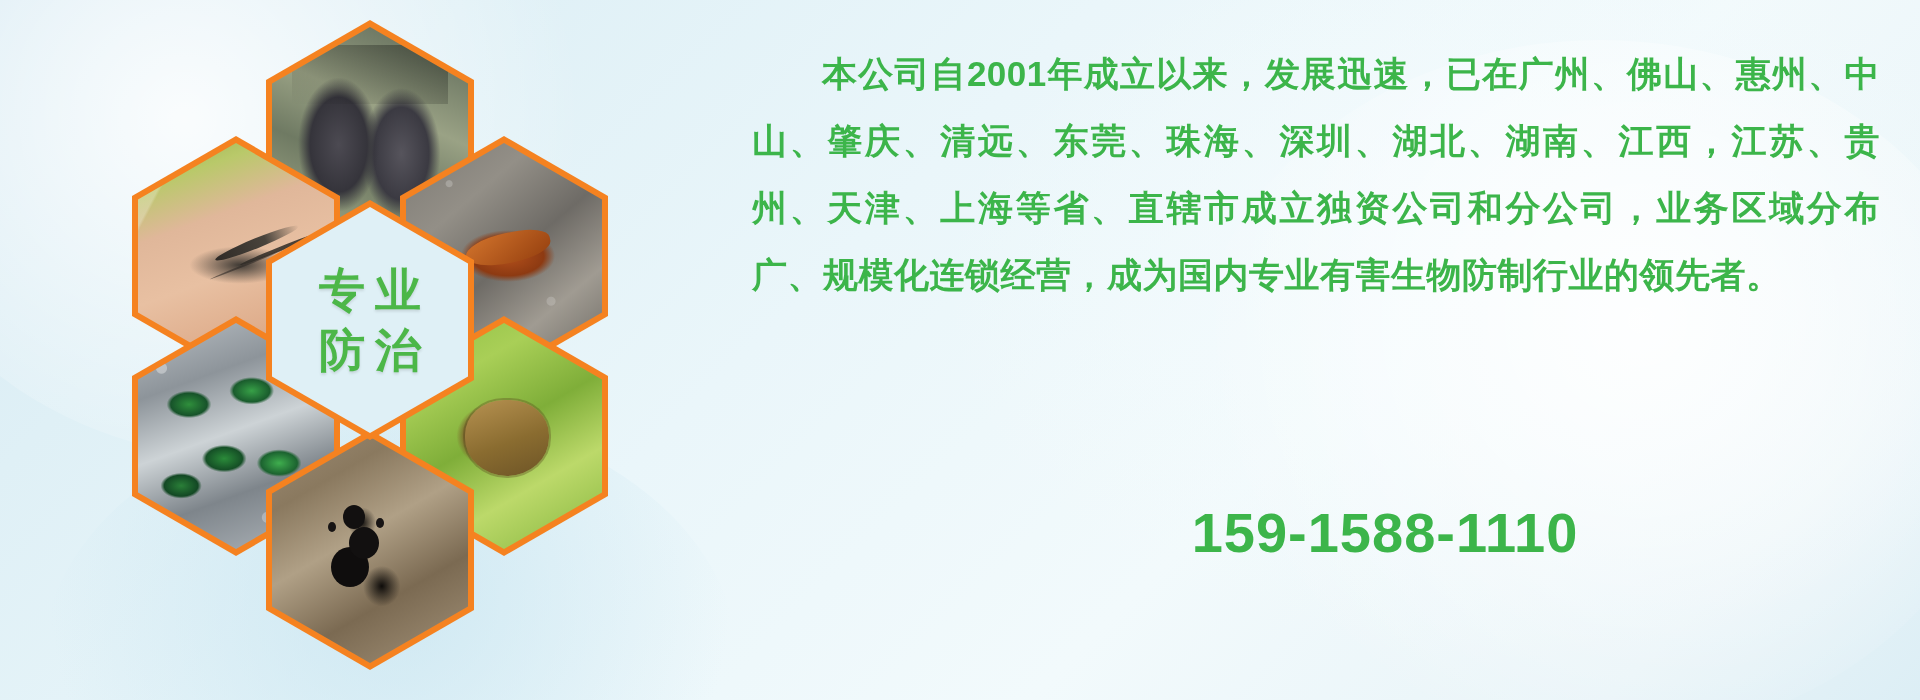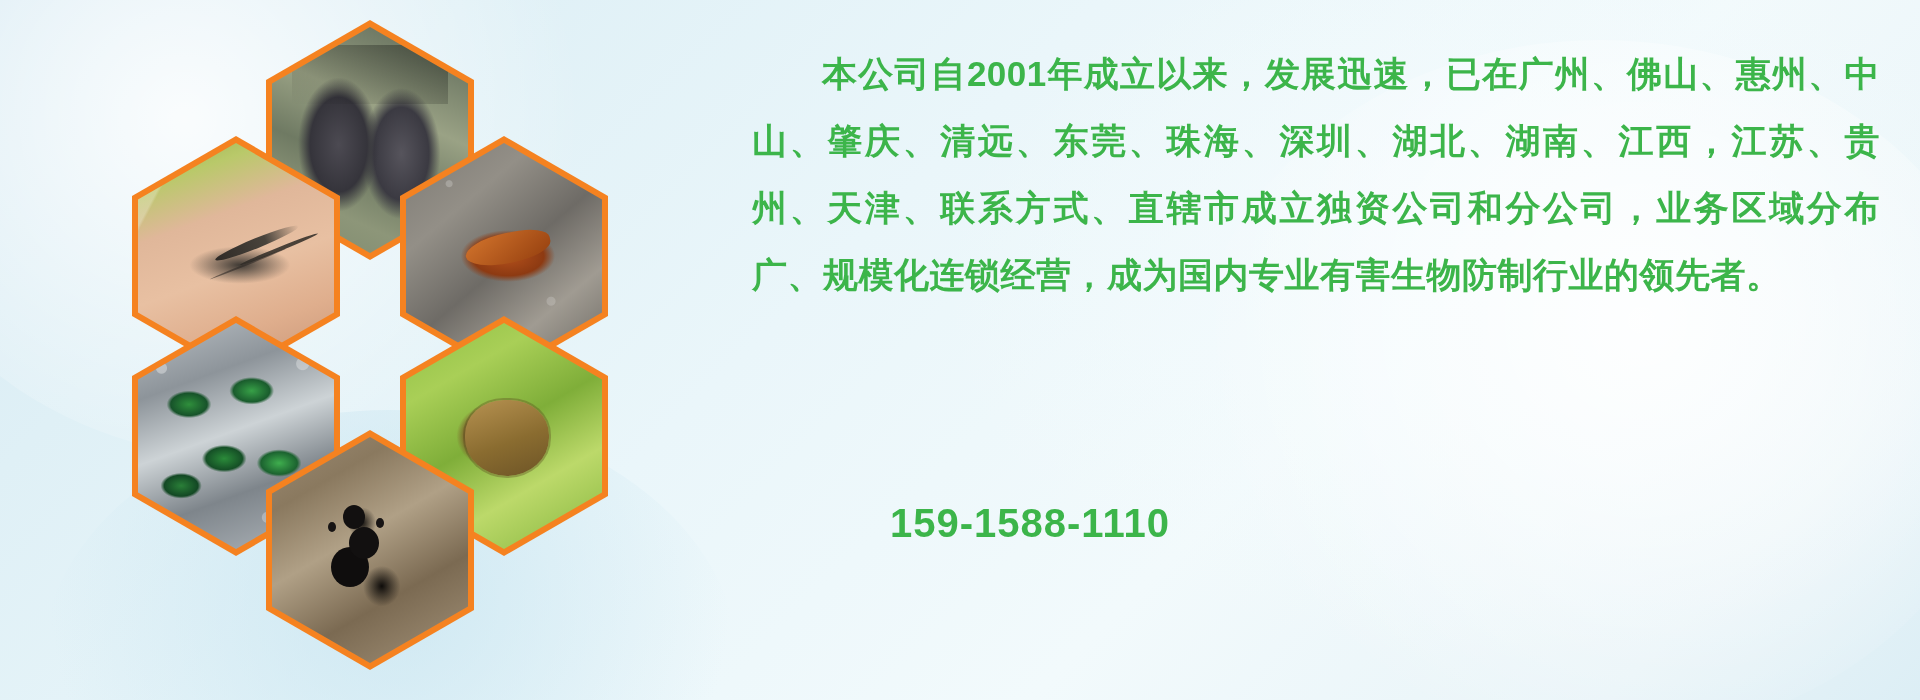--- a/index.html
+++ b/index.html
@@ -252,22 +252,23 @@
     color: #3cb54a;
     font-weight: 600;
     line-height: 1.18;
   }
   .contact-line-1 {
     font-size: 58px;
     letter-spacing: 1px;
     white-space: nowrap;
   }
   .contact-line-2 {
-    font-size: 40px;
+    font-size: 56px;
     letter-spacing: 1px;
+    text-align: center;
     padding-left: 130px;
     margin-top: 10px;
     white-space: nowrap;
   }
 </style>
 </head>
 <body>
 
 <div class="banner">
 
@@ -306,26 +307,34 @@
         <div class="photo ph-stinkbug"></div>
       </div>
     </div>
 
     <div class="hex hex-bottom">
       <div class="hex-inner">
         <div class="photo ph-ant"></div>
       </div>
     </div>
 
+    <div class="hex hex-center">
+      <div class="hex-inner">
+        <div class="hex-label">
+          <span>专业</span>
+          <span>防治</span>
+        </div>
+      </div>
+    </div>
 
   </div>
 
   <div class="content">
 
-    <p class="paragraph">本公司自2001年成立以来，发展迅速，已在广州、佛山、惠州、中山、肇庆、清远、东莞、珠海、深圳、湖北、湖南、江西，江苏、贵州、天津、联系方式、直辖市成立独资公司和分公司，业务区域分布广、规模化连锁经营，成为国内专业有害生物防制行业的领先者。</p>
+    <p class="paragraph">本公司自2001年成立以来，发展迅速，已在广州、佛山、惠州、中山、肇庆、清远、东莞、珠海、深圳、湖北、湖南、江西，江苏、贵州、天津、上海等省、直辖市成立独资公司和分公司，业务区域分布广、规模化连锁经营，成为国内专业有害生物防制行业的领先者。</p>
 
     <div class="contact">
       <div class="contact-line-2">159-1588-1110</div>
     </div>
 
   </div>
 
 </div>
 
 </body></html>

